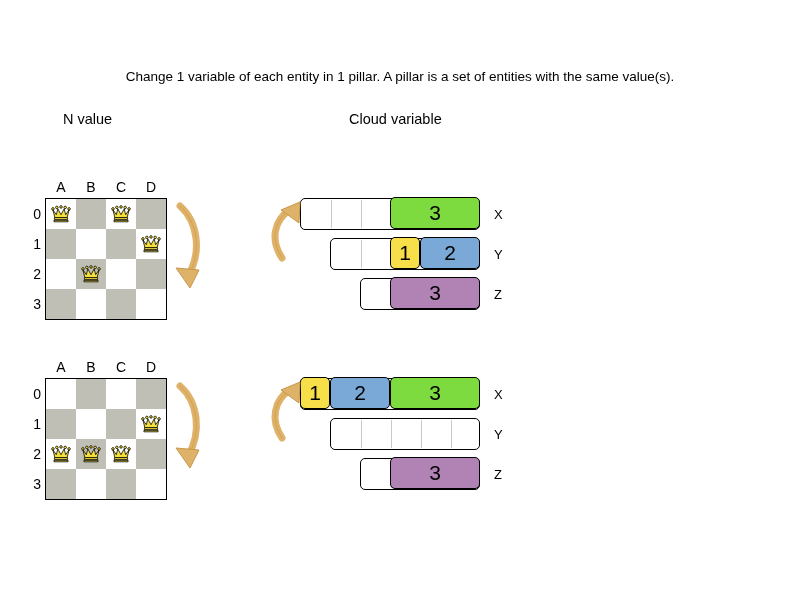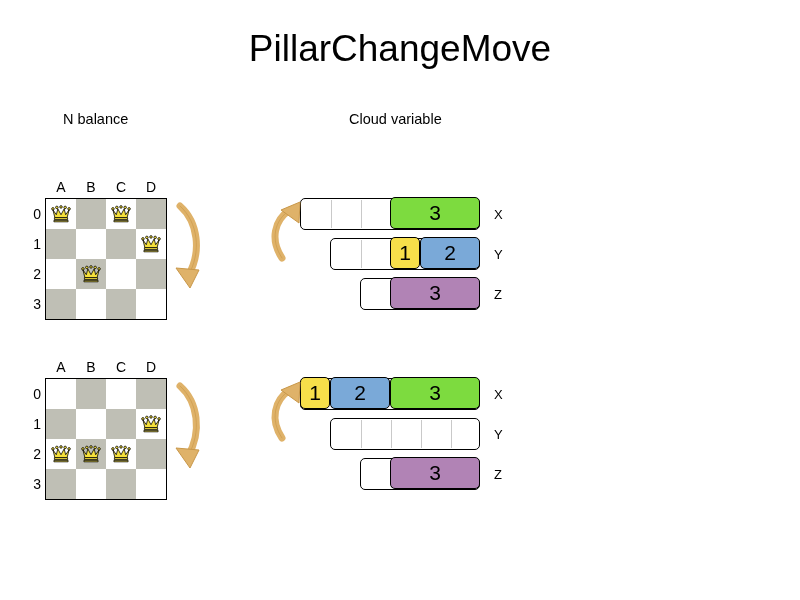--- a/index.html
+++ b/index.html
@@ -136,23 +136,23 @@
   #arrow-nqueens-top    { left: 168px; top: 196px; }
   #arrow-nqueens-bottom { left: 168px; top: 376px; }
   #arrow-cloud-top      { left: 268px; top: 196px; }
   #arrow-cloud-bottom   { left: 268px; top: 376px; }
 </style>
 </head>
 <body>
 
 <div class="canvas">
 
-  <div id="page-title">PillarChangeMove</div>
-
-  <div class="section-caption" id="caption-nqueens">N balance</div>
+  <div id="page-subtitle">Change 1 variable of each entity in 1 pillar. A pillar is a set of entities with the same value(s).</div>
+
+  <div class="section-caption" id="caption-nqueens">N value</div>
   <div class="section-caption" id="caption-cloud">Cloud variable</div>
 
   <div class="board-wrap" id="board-top">
       <div class="board">
         <div class="cell light" style="left: 0px; top: 0px;"></div>
         <div class="cell dark" style="left: 30px; top: 0px;"></div>
         <div class="cell light" style="left: 60px; top: 0px;"></div>
         <div class="cell dark" style="left: 90px; top: 0px;"></div>
         <div class="cell dark" style="left: 0px; top: 30px;"></div>
         <div class="cell light" style="left: 30px; top: 30px;"></div>

